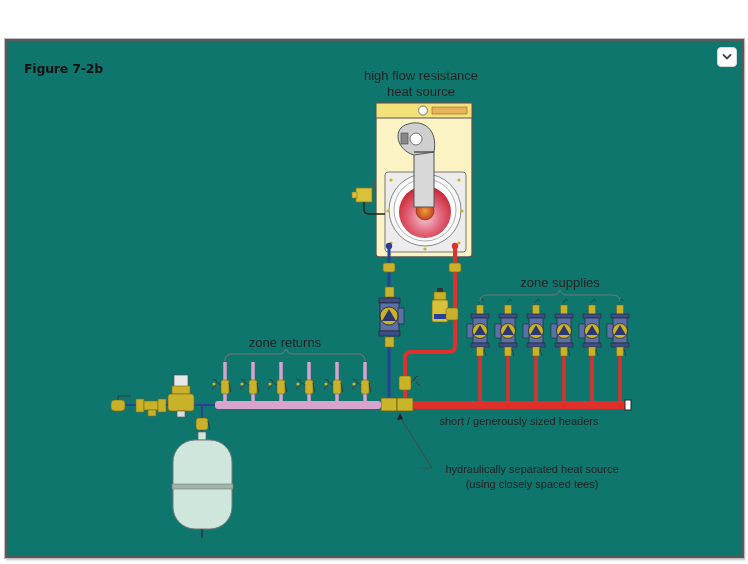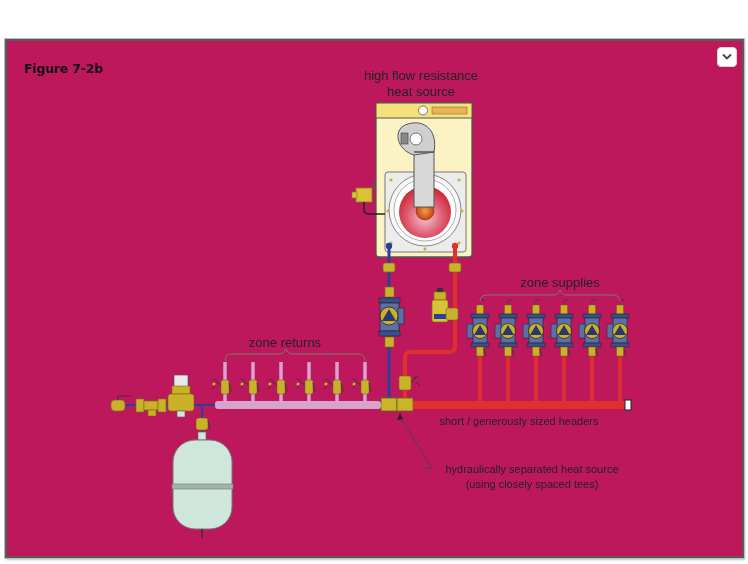--- a/index.html
+++ b/index.html
@@ -1,20 +1,20 @@
 <!DOCTYPE html>
 <html><head>
 <meta charset="utf-8">
 <style>
   html, body { margin: 0; padding: 0; background: #ffffff; }
   body { width: 748px; height: 564px; position: relative; overflow: hidden; font-family: "Liberation Sans", sans-serif; }
   .frame {
     position: absolute; left: 5px; top: 39px; width: 735px; height: 515px;
     border: 2px solid #5a5a5a; box-shadow: 0 0 0 1px #bdbdbd, 1px 2px 2px rgba(0,0,0,0.25);
-    background: #be185d;
+    background: #0f766e;
   }
   .fig-title {
     position: absolute; left: 17px; top: 20px; font-weight: bold; font-size: 12.5px; color: #111;
     font-family: "DejaVu Sans", sans-serif; letter-spacing: -0.2px;
   }
   .menu-btn {
     position: absolute; right: 5px; top: 6px; width: 18px; height: 18px; border: 1px solid #d8d8d8;
     border-radius: 4px; background: #fff; display: flex; align-items: center; justify-content: center; cursor: pointer;
   }
   svg.diagram { position: absolute; left: 0; top: 0; }

